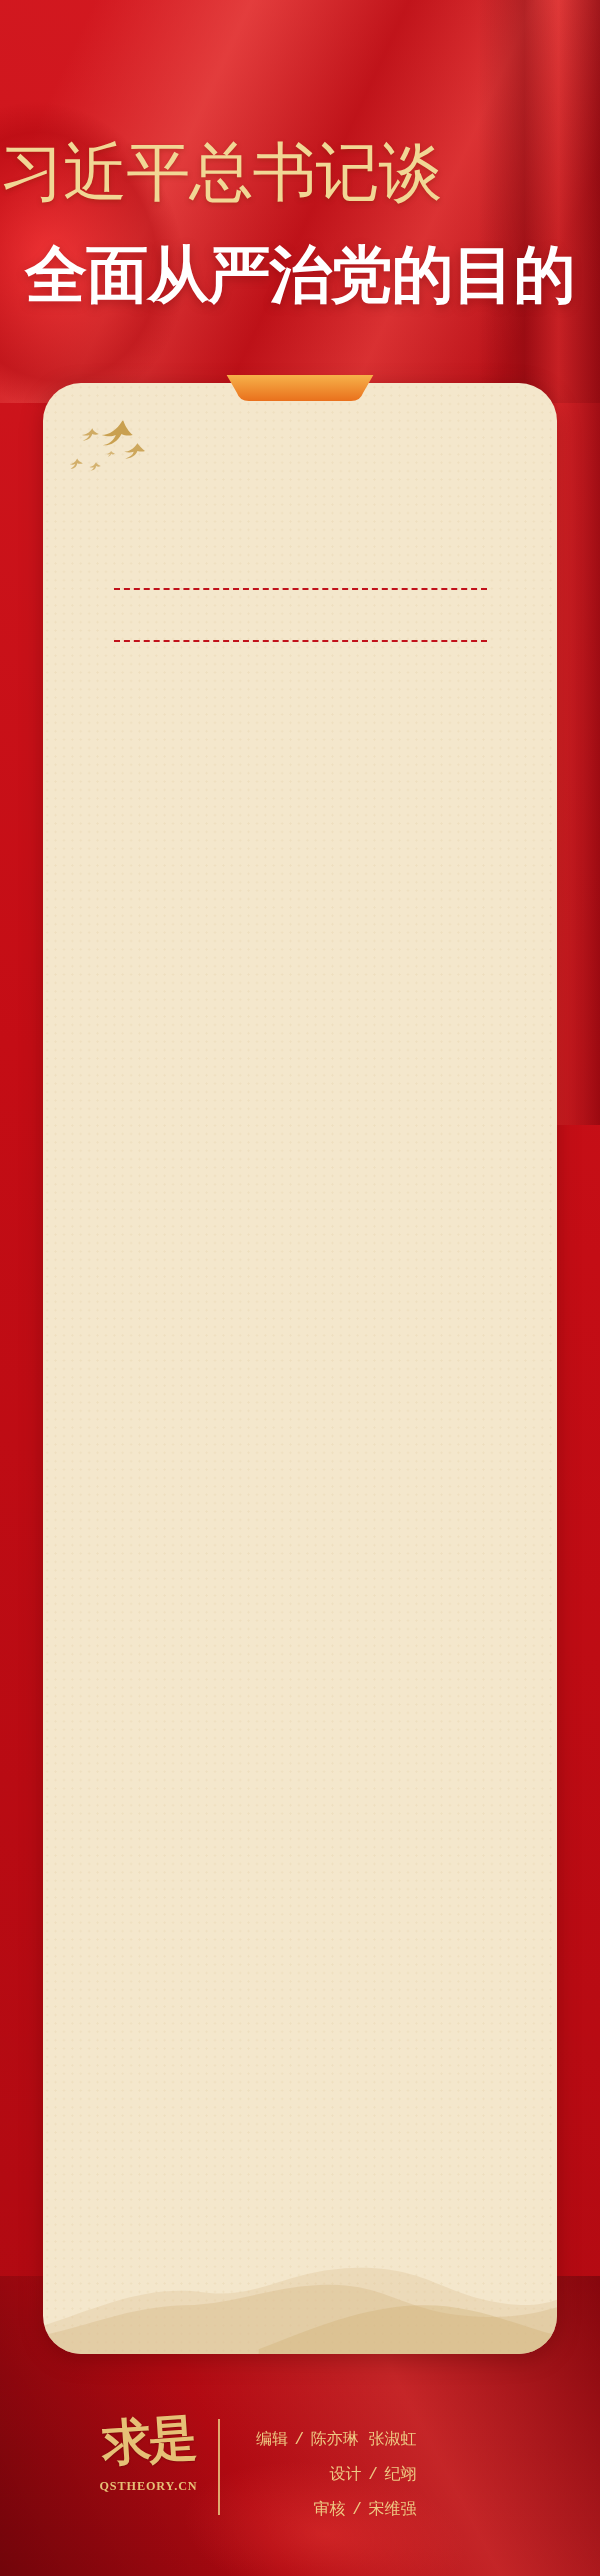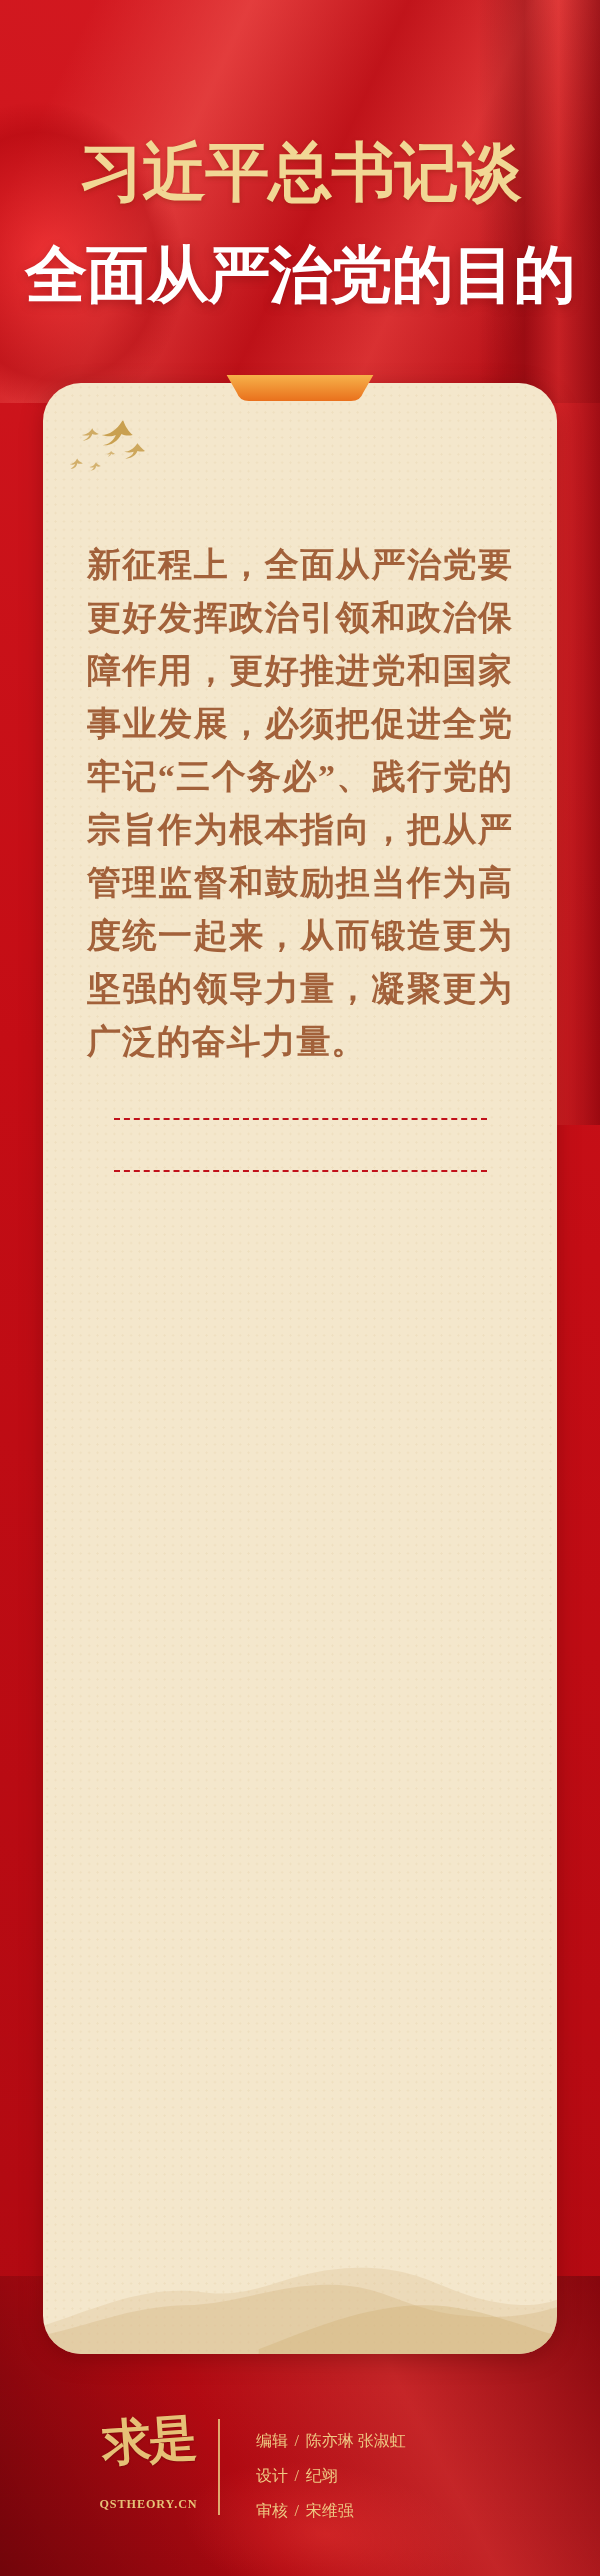--- a/index.html
+++ b/index.html
@@ -17,22 +17,22 @@
     transform:rotate(-18deg);}
   .silk-right-fold{top:0;right:0;width:122px;height:1125px;
     background:linear-gradient(90deg,transparent,rgba(90,0,6,.32) 38%,rgba(255,100,88,.18) 66%,rgba(85,0,6,.38));}
   .silk-bottom{bottom:0;left:0;right:0;height:300px;
     background:linear-gradient(62deg,rgba(55,0,4,.50),rgba(213,26,33,.0) 38%,rgba(255,120,105,.25) 66%,rgba(70,0,5,.42));}
   .silk-bottom-petal{bottom:-56px;left:131px;width:394px;height:244px;
     background:radial-gradient(closest-side at 50% 60%,rgba(255,70,62,.35),transparent 72%);
     transform:rotate(8deg);}
 
   
-  .title-line1{position:absolute;top:129px;left:0;width:600px;text-align:center;
-    font-size:64px;font-weight:bold;letter-spacing:-0.9px;color:#f1d795;
+  .title-line1{position:absolute;top:129px;left:0;width:600px;
+    font-size:64px;font-weight:normal;letter-spacing:-0.9px;color:#f1d795;
     text-shadow:0 1.9px 5.6px rgba(120,30,0,.35);}
   .title-line2{position:absolute;top:233px;left:0;width:600px;text-align:center;
     font-size:62px;font-weight:bold;letter-spacing:-0.9px;color:#ffffff;
     text-shadow:0 2.8px 9.4px rgba(100,0,5,.35);}
 
   
   .card{position:absolute;left:43px;top:383px;width:514px;height:1971px;
     border-radius:38px;background-color:#f4e7cc;overflow:visible;
     box-shadow:0 5.6px 22.5px rgba(80,0,5,.35);}
   .card-inner{position:absolute;inset:0;border-radius:38px;overflow:hidden;
@@ -43,25 +43,25 @@
   .card-content{position:relative;padding:155px 44px 0;}
   .para{margin:0;font-size:34px;font-weight:bold;line-height:53px;color:#a2613a;
     text-align:justify;text-justify:inter-character;letter-spacing:0.9px;}
   .divider{border:none;border-top:2.8px dashed #c1111b;width:373px;margin:50px auto;}
   .mountains{position:absolute;left:0;right:0;bottom:0;line-height:0;}
 
   
   .footer-logo{position:absolute;left:98px;top:2408px;width:101px;text-align:center;color:#e6c076;}
   .footer-logo .logo-text{font-size:49px;font-weight:bold;letter-spacing:-2.8px;
     transform:rotate(-4deg);display:inline-block;text-shadow:0 0.9px 1.9px rgba(70,0,4,.4);}
-  .footer-logo .logo-caption{margin-top:23px;font-size:12.2px;letter-spacing:0.9px;font-weight:bold;}
+  .footer-logo .logo-caption{margin-top:5px;font-size:12.2px;letter-spacing:0.9px;font-weight:bold;}
   .footer-divider{position:absolute;left:218px;top:2419px;width:1.9px;height:96px;
     background:rgba(233,198,128,.85);}
   .credits{position:absolute;left:256px;top:2423px;color:#eec983;
-    font-family:Liberation Serif, serif;font-size:16px;}
+    font-family:Liberation Mono, monospace;font-size:16px;text-align:right;}
   .credit-row{height:35px;line-height:35px;white-space:nowrap;}
   .credit-sep{margin:0 6.6px;}
 </style>
 </head>
 <body>
 
 <div class="page">
 
   <div class="silk silk-top-sheen"></div>
   <div class="silk silk-left-petal"></div>
@@ -82,21 +82,20 @@
             <path d="M78 30 C74 36 69 39 64 39 C68 40 71 40 74 39 C73 43 69 45 65 46 C71 46 76 43 78 38 C81 39 84 39 86 38 C83 36 80 33 78 30 Z" opacity=".9"></path>
             <path d="M30 14 C27 19 23 21 19 21 C22 22 25 22 27 21 C26 24 23 26 20 27 C25 27 29 24 30 20 C32 21 35 21 37 20 C34 19 31 17 30 14 Z" opacity=".85"></path>
             <path d="M14 46 C12 50 9 52 6 52 C8 53 10 53 12 52 C11 54 9 56 7 57 C11 57 14 54 14 51 C16 52 18 52 20 51 C17 50 15 48 14 46 Z" opacity=".8"></path>
             <path d="M34 50 C32 53 30 55 27 55 C29 56 31 56 32 55 C31 57 30 58 28 59 C31 59 34 57 34 54 C36 55 37 55 39 54 C37 53 35 52 34 50 Z" opacity=".75"></path>
             <path d="M50 38 C49 40 47 41 45 41 C46 42 48 42 49 41 C48 43 47 44 46 44 C48 44 50 43 50 41 C51 42 52 42 54 41 C52 40 51 39 50 38 Z" opacity=".7"></path>
           </g>
         </svg>
       </span>
 
       <div class="card-content">
-        <p class="para">新征程上，全面从严治党要更好发挥政治引领和政治保障作用，更好推进党和国家事业发展，必须把促进全党牢记“三个务必”、践行党的宗旨作为根本指向，把从严管理监督和鼓励担当作为高度统一起来，从而锻造更为坚强的领导力量，凝聚更为广泛的奋斗力量。</p>
         <hr class="divider">
         <hr class="divider">
       </div>
 
       <span class="mountains">
         <svg width="514" height="159" viewBox="0 0 548 170" preserveAspectRatio="none">
           <path fill="#d9bd8d" opacity=".30" d="M0 140 C60 120 110 96 170 104 C230 112 260 80 330 78 C400 76 420 100 470 112 C510 121 530 118 548 112 L548 170 L0 170 Z"></path>
           <path fill="#d9bd8d" opacity=".45" d="M0 150 C50 140 90 120 150 118 C210 116 240 98 300 96 C360 94 380 120 440 128 C490 134 520 128 548 120 L548 170 L0 170 Z"></path>
           <path fill="#cfae74" opacity=".35" d="M230 165 C290 142 340 120 400 118 C460 116 505 140 548 150 L548 170 L230 170 Z"></path>
         </svg>

